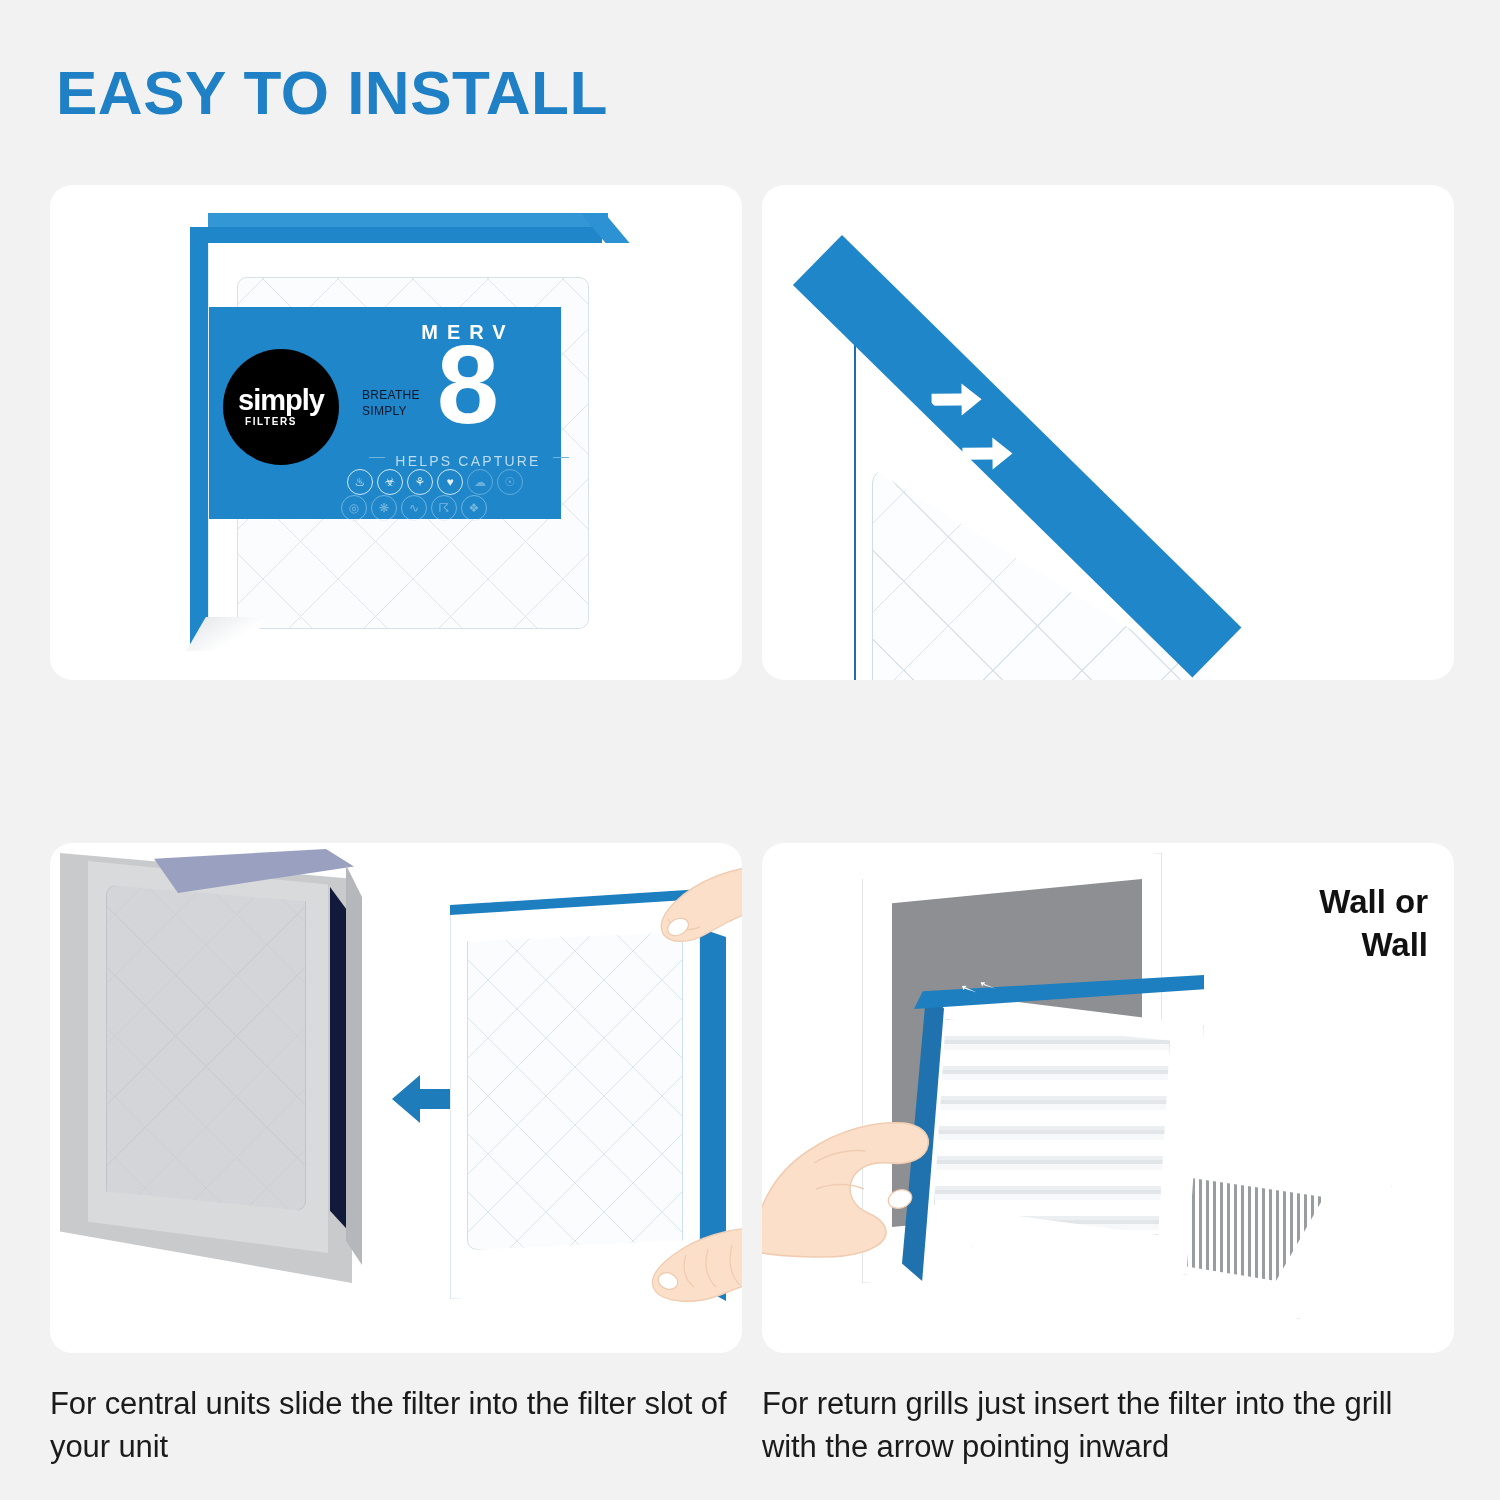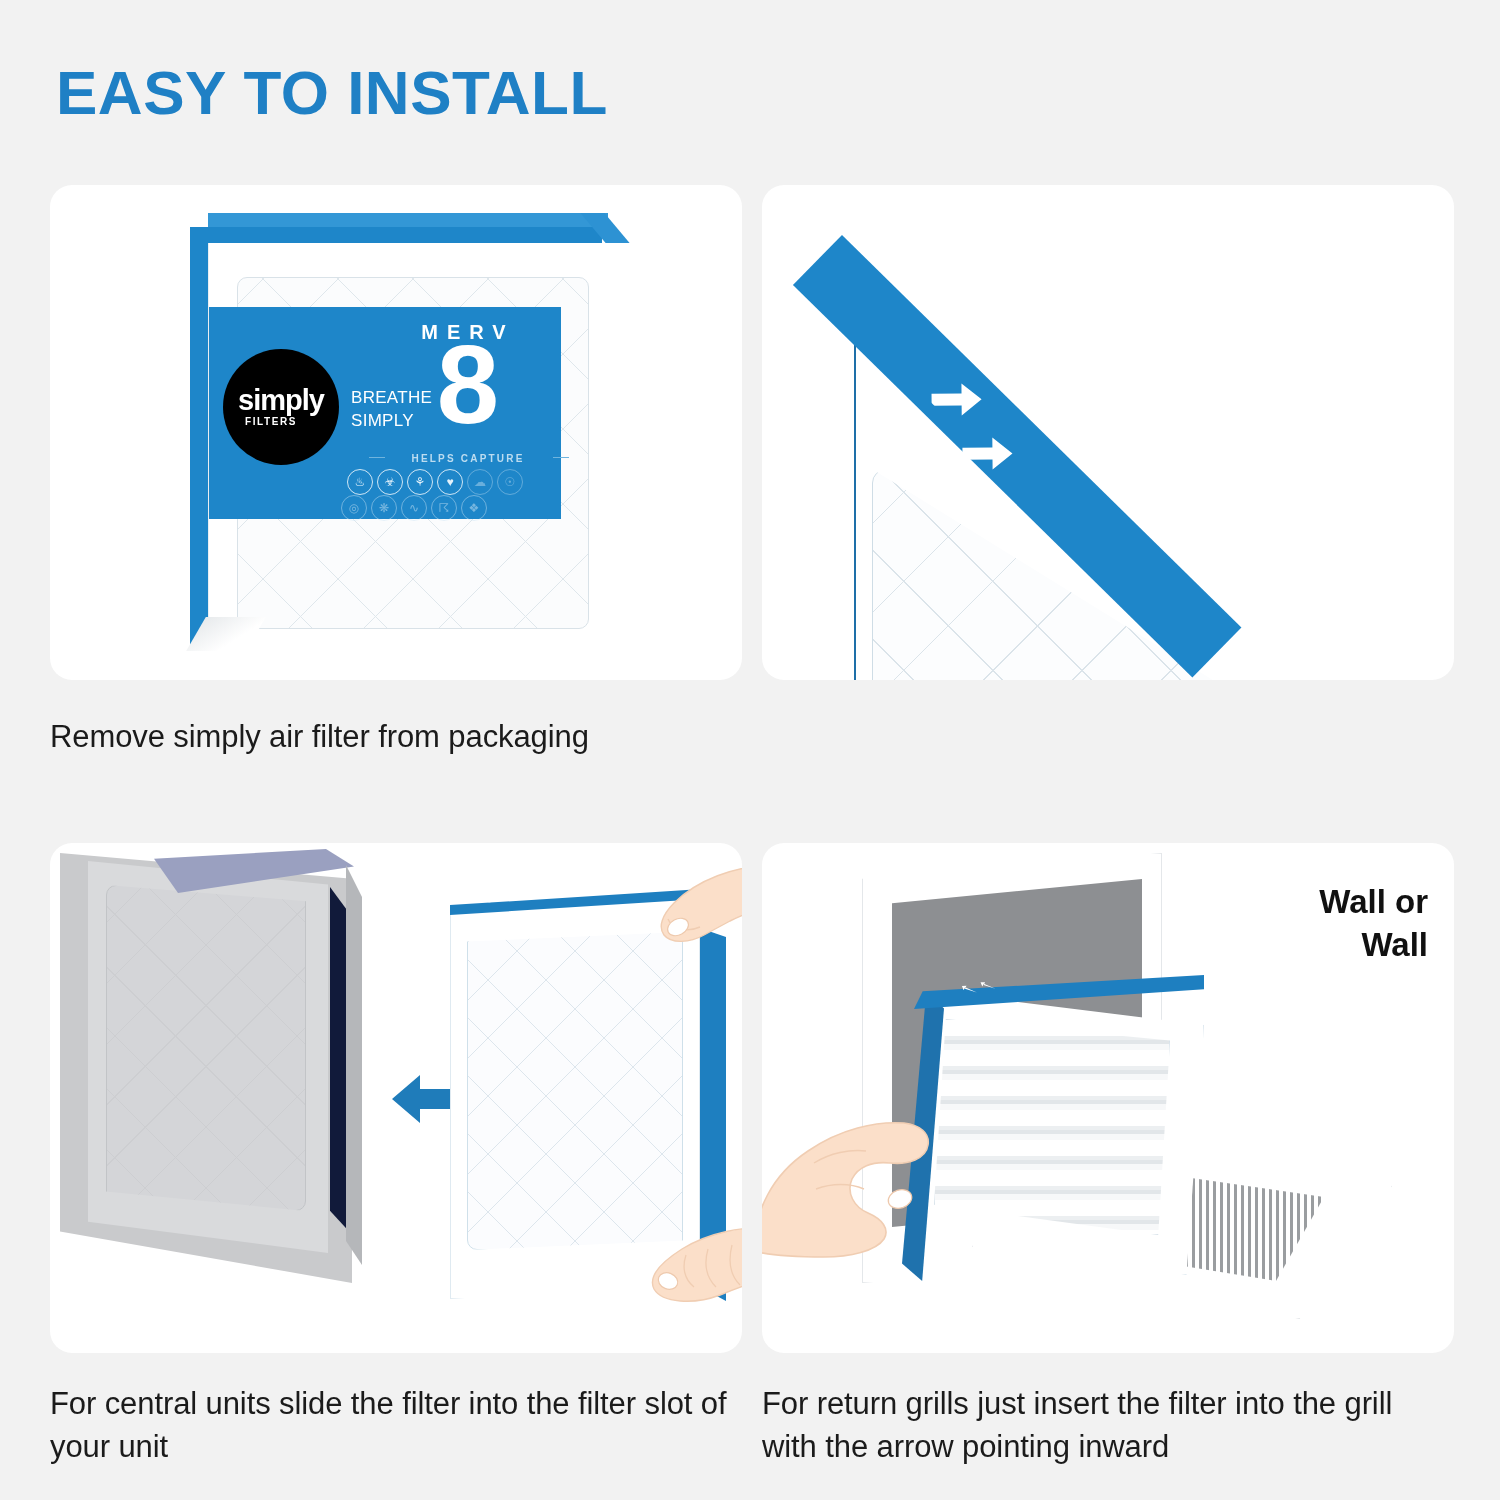--- a/index.html
+++ b/index.html
@@ -108,40 +108,40 @@
   }
   .logo-simply {
     color: #fff; font-size: 29px; font-weight: bold;
     letter-spacing: -1px; line-height: 0.95;
   }
   .logo-filters {
     color: #fff; font-size: 10px; font-weight: bold;
     letter-spacing: 1.6px; margin-top: 1px; margin-left: -20px;
   }
   .breathe {
-    position: absolute; left: 142px; top: 80px;
-    color: #ffffff; font-size: 17px; line-height: 1.35;
+    position: absolute; left: 153px; top: 80px;
+    color: #0f172a; font-size: 12px; line-height: 1.35;
     letter-spacing: 0.3px;
   }
   .merv-word {
     position: absolute; left: 175px; top: 14px;
     width: 168px; text-align: center;
     color: #ffffff; font-size: 20px; font-weight: bold;
     letter-spacing: 9px;
   }
   .merv-num {
     position: absolute; left: 175px; top: 22px;
     width: 168px; text-align: center;
     color: #ffffff; font-size: 112px; font-weight: bold;
     line-height: 1;
   }
   .helps {
     position: absolute; left: 175px; top: 146px;
     width: 168px; text-align: center;
-    color: #bcdcf0; font-size: 10px; font-weight: bold;
+    color: #bcdcf0; font-size: 14px; font-weight: normal;
     letter-spacing: 2.2px;
   }
   .helps-rule {
     position: absolute; top: 150px; height: 1px; width: 16px;
     background: #6fb4de;
   }
   .helps-rule.l { left: 160px; }
   .helps-rule.r { left: 344px; }
   .icon-row {
     position: absolute; width: 230px; display: flex; gap: 4px;
@@ -442,21 +442,20 @@
               </svg>
               <svg width="17" height="11" viewBox="0 0 17 11">
                 <path d="M16 10 L3 4 L5 1.5 L0.5 0.7 L1.4 5.2 L3.4 2.7 Z" fill="#ffffff"></path>
               </svg>
             </div>
           </div>
 
           <div class="pkg-shadow"></div>
         </div>
       </div>
-      <div class="caption">Remove simply air filter from packaging</div>
     </div>
 
     <div class="cell cell-2">
       <div class="card">
         <div class="p2">
           <div class="p2-pleat"></div>
           <div class="p2-vline"></div>
           <div class="p2-strip">
             <div class="p2-arrow p2-arrow-a">
               <svg width="58" height="40" viewBox="0 0 58 40">

